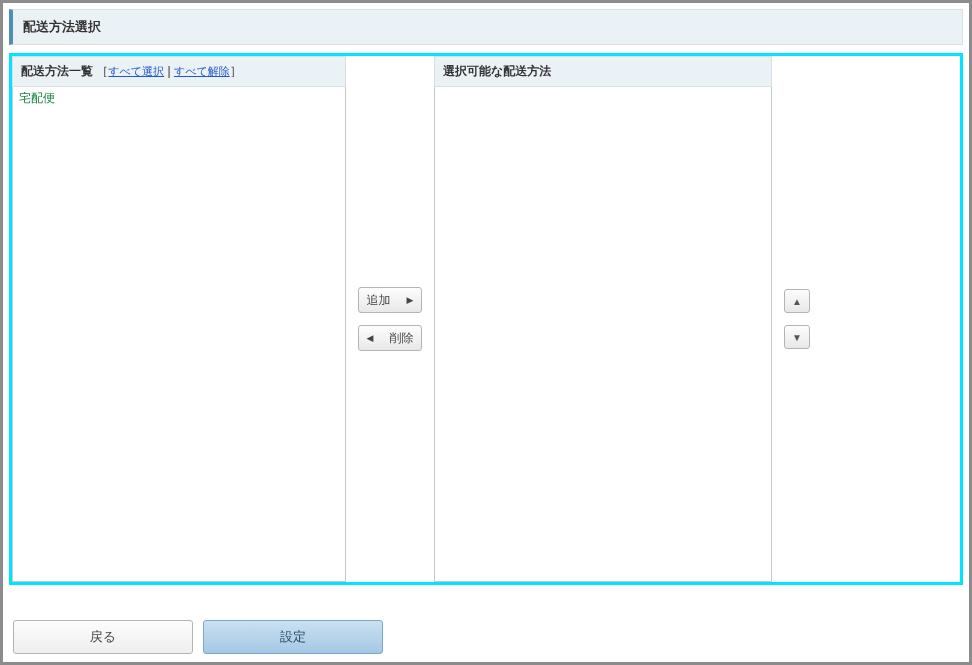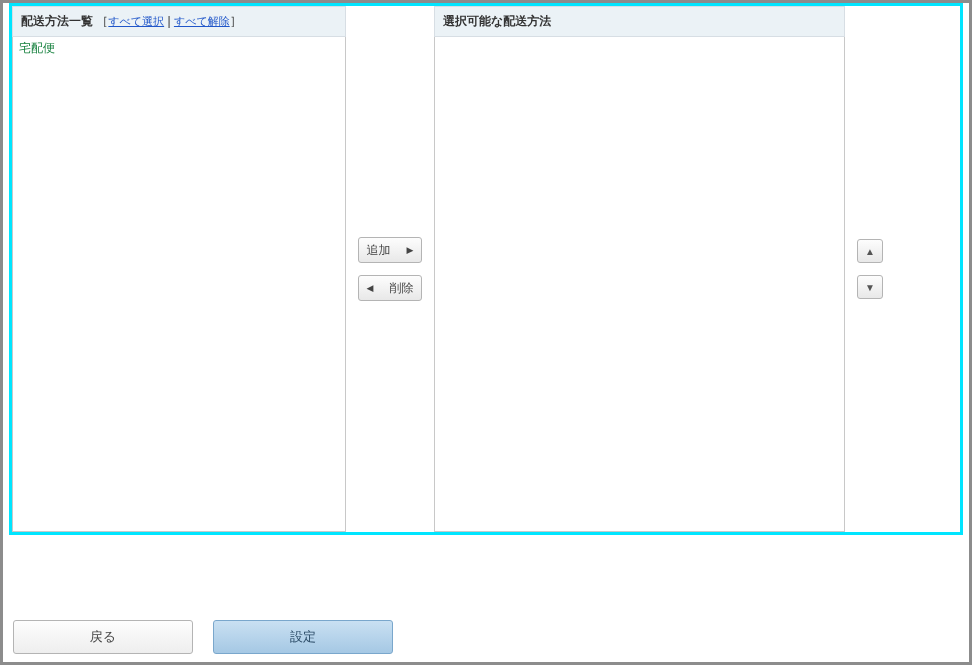--- a/index.html
+++ b/index.html
@@ -30,21 +30,21 @@
   border: 3px solid #00e5ff;
   padding: 0;
   display: flex;
   height: 532px;
 }
 .left-col, .right-col {
   display: flex;
   flex-direction: column;
 }
 .left-col { width: 334px; }
-.right-col { width: 411px; }
+.right-col { width: 338px; }
 .mid-col {
   flex: 0 0 88px;
   display: flex;
   flex-direction: column;
   align-items: center;
   justify-content: center;
   gap: 12px;
 }
 .arrow-col {
   flex: 0 0 50px;
@@ -113,21 +113,21 @@
   align-items: center;
   justify-content: center;
   color: #555;
   font-size: 10px;
 }
 .footer {
   position: absolute;
   bottom: 8px;
   left: 10px;
   display: flex;
-  gap: 20px;
+  gap: 10px;
 }
 .footer-btn {
   width: 180px;
   height: 34px;
   border: 1px solid #b4b4b4;
   border-radius: 3px;
   font-size: 13px;
   cursor: pointer;
   display: flex;
   align-items: center;
@@ -141,20 +141,21 @@
   background: linear-gradient(#c9e0f2, #a5c8e4);
   border-color: #7aa7cc;
   color: #2a4a66;
 }
 .tri { font-size: 9px; }
 </style>
 </head>
 <body>
 
 <div class="window">
+  <div class="header">配送方法選択</div>
 
   <div class="highlight-box">
 
     <div class="left-col">
       <div class="panel-header">
         <span>配送方法一覧</span>
         <span class="links">
           <span>［</span><a>すべて選択</a><span> | </span><a>すべて解除</a><span>］</span>
         </span>
       </div>

